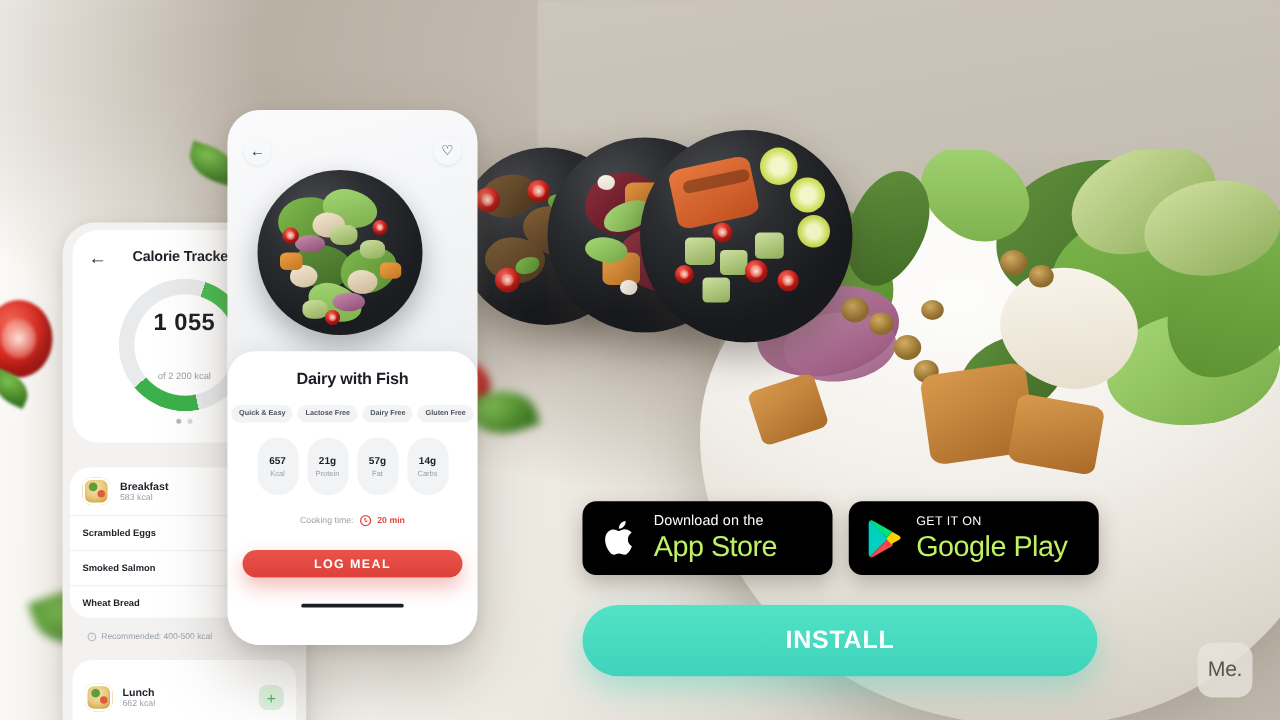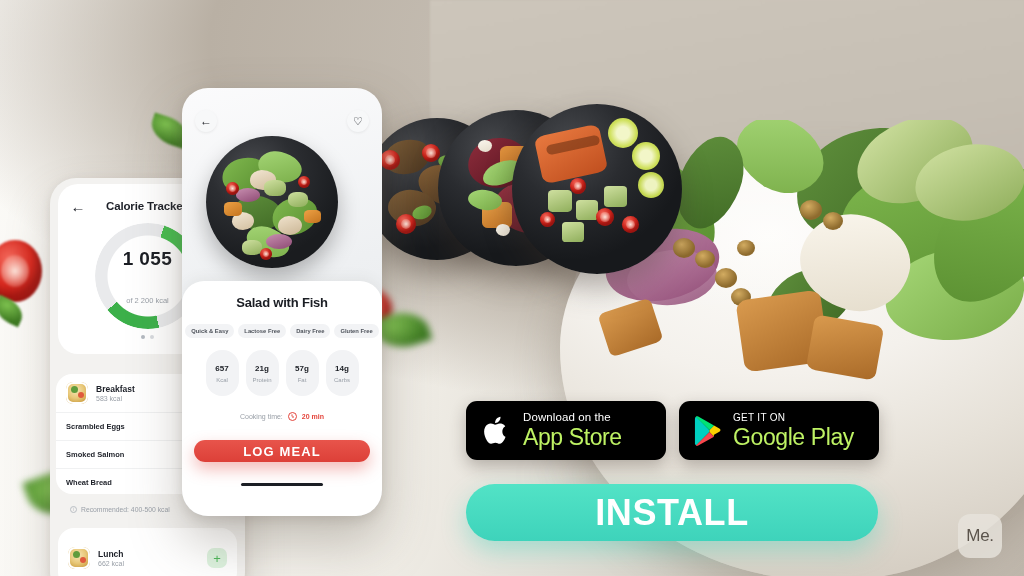--- a/index.html
+++ b/index.html
@@ -225,21 +225,21 @@
   }
   .clock::before, .clock::after {
     content:''; position: absolute; background: #e4453c; left: 50%; top: 50%;
   }
   .clock::before { width: 1px; height: 2.6px; transform: translate(-50%,-100%); }
   .clock::after  { width: 2.2px; height: 1px; transform: translate(0,-50%); }
   .cook-val { color: #e4453c; font-weight: 700; font-size: 7px; }
   .log-btn {
     margin: 19px auto 0; width: 176px; height: 22px; border-radius: 11px;
     background: linear-gradient(180deg,#e8544b,#dd4038);
-    color: #fff; font-size: 13px; font-weight: 700; letter-spacing: 1.1px;
+    color: #fff; font-size: 10px; font-weight: 700; letter-spacing: 1.1px;
     display: flex; align-items: center; justify-content: center;
     box-shadow: 0 7px 16px rgba(221,64,56,0.36);
   }
   .home-bar {
     width: 82px; height: 3px; border-radius: 2px; background: #1b1e24;
     margin: 21px auto 0;
   }
 
   
   .bowl-dish {
@@ -261,21 +261,21 @@
   .badge-small { color: #fff; font-size: 11.5px; letter-spacing: 0.1px; margin-bottom: 3px; }
   .badge-big { color: #bef264; font-size: 23px; font-weight: 400; letter-spacing: -0.4px; }
   .badge-small.caps { font-size: 10px; letter-spacing: 0.3px; }
   .gp-logo { width: 29px; height: 32px; flex: none; }
 
   #install-btn {
     position: absolute; left: 466px; top: 484px; width: 412px; height: 57px;
     border-radius: 29px;
     background: linear-gradient(180deg,#52e3c6,#3ed3bb);
     display: flex; align-items: center; justify-content: center;
-    color: #fff; font-size: 36px; font-weight: 700; letter-spacing: 0.6px;
+    color: #fff; font-size: 20px; font-weight: 700; letter-spacing: 0.6px;
     box-shadow: 0 10px 24px rgba(62,211,187,0.38);
   }
   #brand-logo {
     position: absolute; right: 22px; bottom: 18px; width: 44px; height: 44px;
     border-radius: 12px; background: rgba(231,227,220,0.82);
     display: flex; align-items: center; justify-content: center;
     color: #5b544c; font-size: 17px; font-weight: 400; letter-spacing: -0.3px;
   }
 </style>
 </head>
@@ -452,21 +452,21 @@
         <div class="sg onion" style="left:60px;top:98px;width:26px;height:15px;border-radius:50%;"></div>
         <div class="garnish tomato" style="left:20px;top:46px;width:13px;height:13px;"></div>
         <div class="garnish tomato" style="left:92px;top:40px;width:12px;height:12px;"></div>
         <div class="garnish tomato" style="left:54px;top:112px;width:12px;height:12px;"></div>
         <div class="sg" style="left:18px;top:66px;width:18px;height:14px;background:linear-gradient(150deg,#eda145,#c4741f);border-radius:30%;"></div>
         <div class="sg" style="left:98px;top:74px;width:17px;height:13px;background:linear-gradient(150deg,#eda145,#c4741f);border-radius:30%;"></div>
       </div>
     </div>
 
     <div class="ph-sheet">
-      <div class="dish-title">Salad with Fish</div>
+      <div class="dish-title">Dairy with Fish</div>
 
       <div class="tag-row">
         <span class="tag">Quick &amp; Easy</span>
         <span class="tag">Lactose Free</span>
         <span class="tag">Dairy Free</span>
         <span class="tag">Gluten Free</span>
       </div>
 
       <div class="nut-row">
         <div class="nut">

